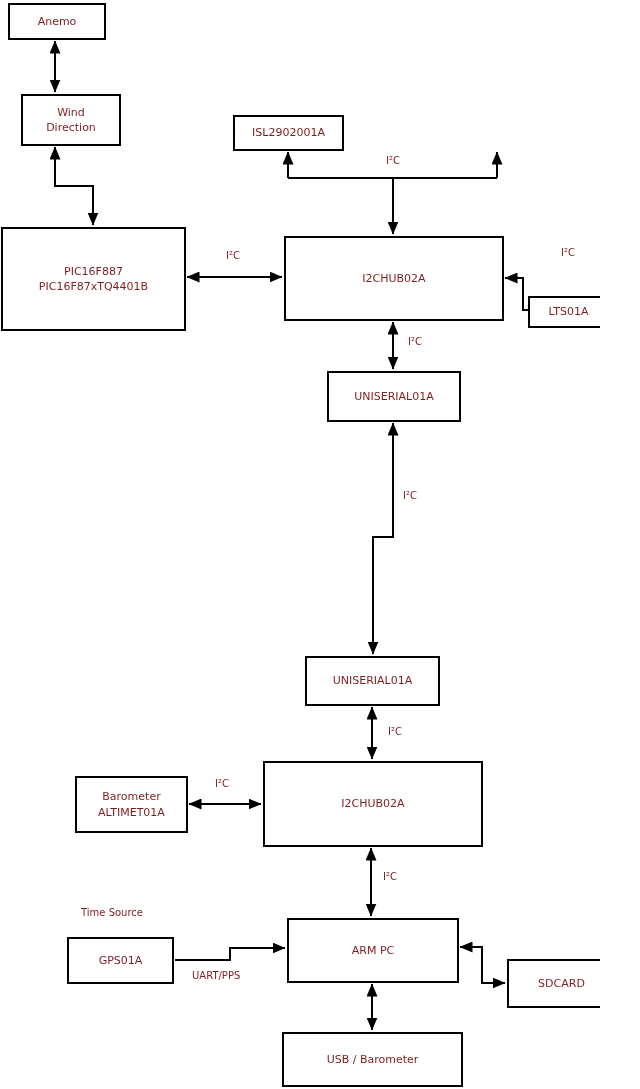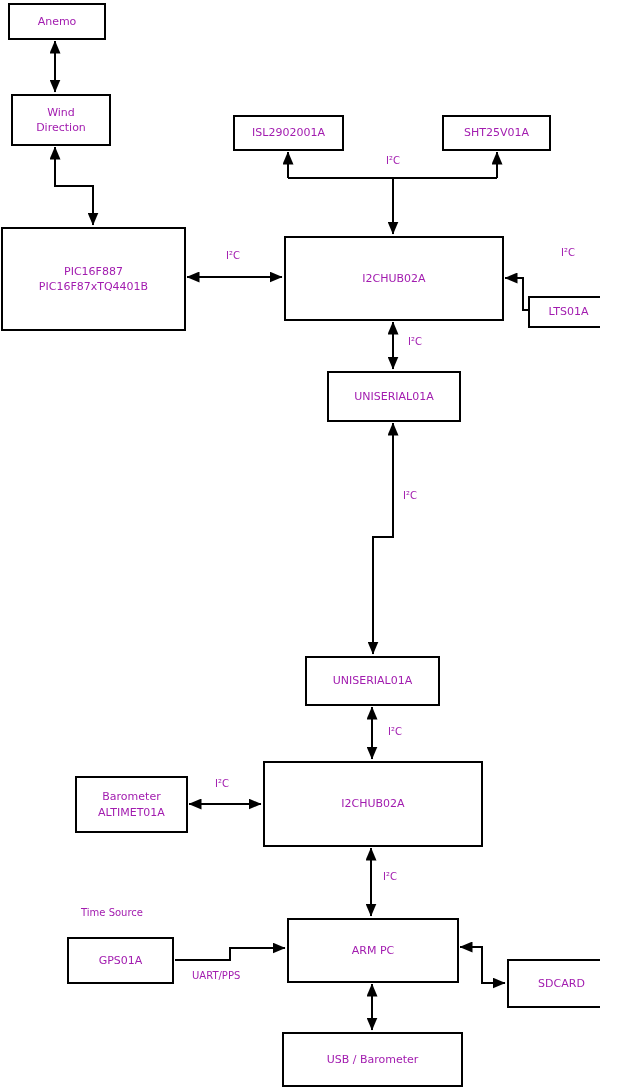--- a/index.html
+++ b/index.html
@@ -3,21 +3,21 @@
 <meta charset="utf-8">
 <style>
   * { box-sizing: border-box; }
   html, body { margin: 0; padding: 0; background: #ffffff; }
   .canvas {
     position: relative;
     width: 600px;
     height: 1089px;
     background: #ffffff;
     font-family: "DejaVu Sans", "Liberation Sans", sans-serif;
-    color: #a21caf;
+    color: #7f1d1d;
     overflow: hidden;
   }
   svg.wires {
     position: absolute;
     left: 0; top: 0;
     width: 640px; height: 1089px;
   }
   svg.wires polyline {
     fill: none;
     stroke: #000000;
@@ -36,21 +36,21 @@
     line-height: 1.4;
     white-space: pre-line;
   }
   .edge-label {
     position: absolute;
     font-size: 10px;
     white-space: nowrap;
   }
   
   .n-anemo      { left: 8px;   top: 3px;    width: 98px;  height: 37px; }
-  .n-wind       { left: 11px;   top: 94px;   width: 100px; height: 52px; }
+  .n-wind       { left: 21px;   top: 94px;   width: 100px; height: 52px; }
   .n-pic        { left: 1px;   top: 227px;  width: 185px; height: 104px; }
   .n-isl        { left: 233px; top: 115px;  width: 111px; height: 36px; }
   .n-sht        { left: 442px; top: 115px;  width: 109px; height: 36px; }
   .n-hub1       { left: 284px; top: 236px;  width: 220px; height: 85px; }
   .n-lts        { left: 528px; top: 296px;  width: 81px;  height: 32px; }
   .n-uniserial1 { left: 327px; top: 371px;  width: 134px; height: 51px; }
   .n-uniserial2 { left: 305px; top: 656px;  width: 135px; height: 50px; }
   .n-barometer  { left: 75px;  top: 776px;  width: 113px; height: 57px; }
   .n-hub2       { left: 263px; top: 761px;  width: 220px; height: 86px; }
   .n-gps        { left: 67px;  top: 937px;  width: 107px; height: 47px; }
@@ -97,21 +97,20 @@
     <polyline points="460,947 482,947 482,983 505,983" marker-start="url(#ah)" marker-end="url(#ah)"></polyline>
     <polyline points="372,984 372,1030" marker-start="url(#ah)" marker-end="url(#ah)"></polyline>
   </svg>
 
   <div class="node n-anemo">Anemo</div>
   <div class="node n-wind">Wind
 Direction</div>
   <div class="node n-pic">PIC16F887
 PIC16F87xTQ4401B</div>
   <div class="node n-isl">ISL2902001A</div>
-  <div class="node n-sht">SHT25V01A</div>
   <div class="node n-hub1">I2CHUB02A</div>
   <div class="node n-lts">LTS01A</div>
   <div class="node n-uniserial1">UNISERIAL01A</div>
   <div class="node n-uniserial2">UNISERIAL01A</div>
   <div class="node n-barometer">Barometer
 ALTIMET01A</div>
   <div class="node n-hub2">I2CHUB02A</div>
   <div class="node n-gps">GPS01A</div>
   <div class="node n-armpc">ARM PC</div>
   <div class="node n-sdcard">SDCARD</div>

